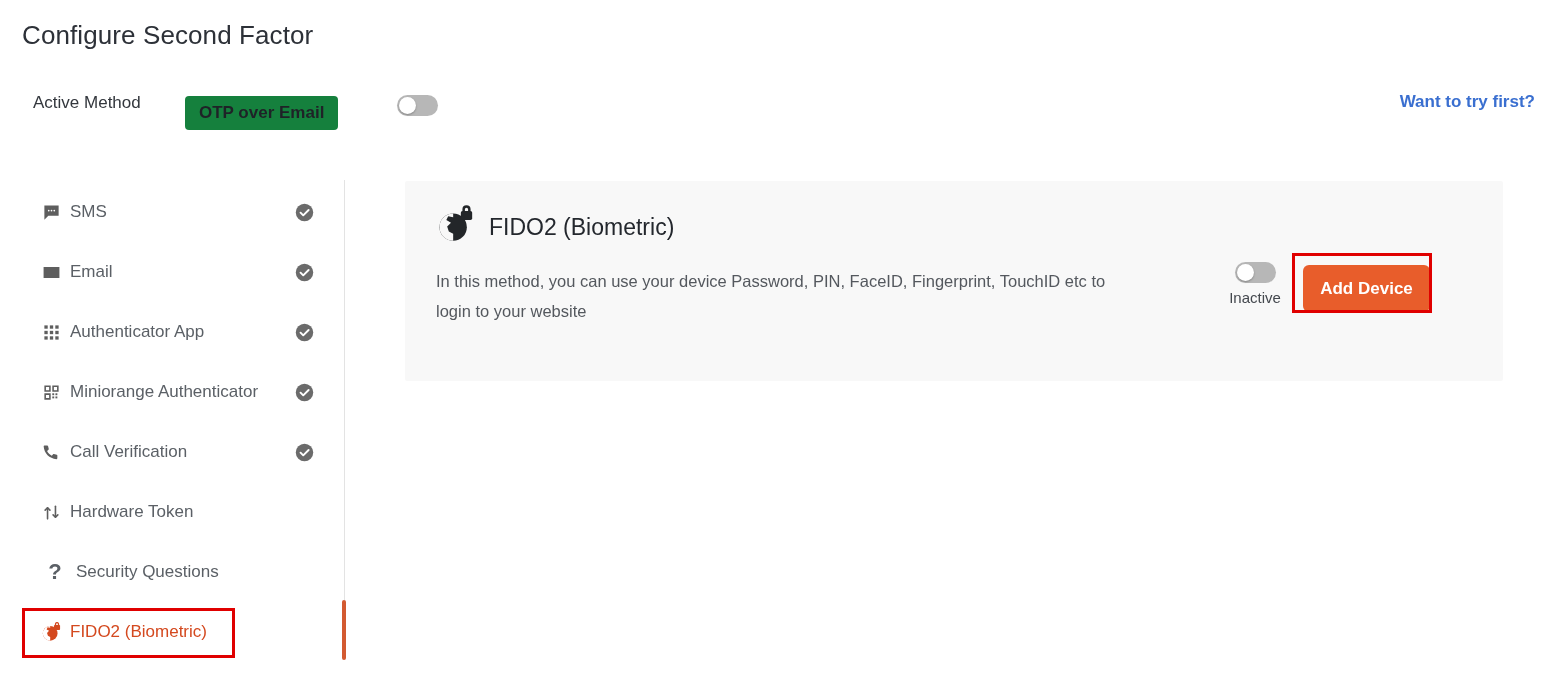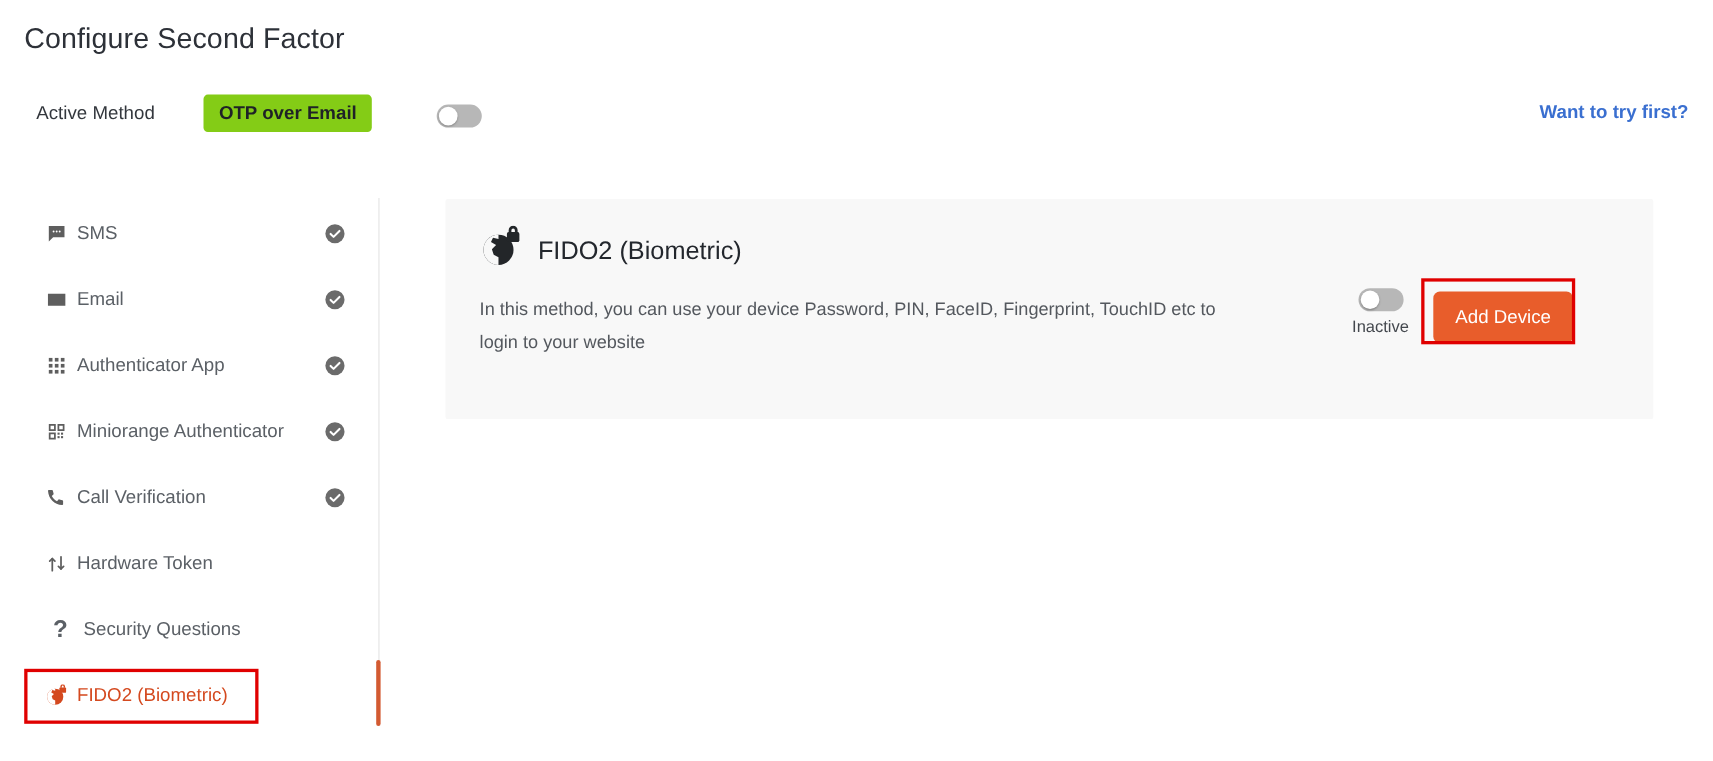--- a/index.html
+++ b/index.html
@@ -39,26 +39,26 @@
     position: absolute;
     left: 33px;
     top: 7px;
     font-size: 17px;
     color: #33373d;
     white-space: nowrap;
   }
   .active-method-chip {
     position: absolute;
     left: 185px;
-    top: 0px;
+    top: 10px;
     height: 34px;
     padding: 0 14px;
     display: flex;
     align-items: center;
-    background: #84cc16;
+    background: #15803d;
     border-radius: 4px;
     font-size: 17px;
     font-weight: bold;
     color: #1f2227;
     white-space: nowrap;
   }
 
   
   .toggle {
     position: relative;
@@ -237,21 +237,21 @@
     position: absolute;
     left: 898px;
     top: 84px;
     width: 127px;
     height: 47px;
     background: #e85d2b;
     border: none;
     border-radius: 6px;
     color: #ffffff;
     font-size: 17px;
-    font-weight: normal;
+    font-weight: bold;
     font-family: "Liberation Sans", sans-serif;
     cursor: pointer;
     white-space: nowrap;
   }
 </style>
 </head>
 <body>
 
 <div class="page-title">Configure Second Factor</div>
 

